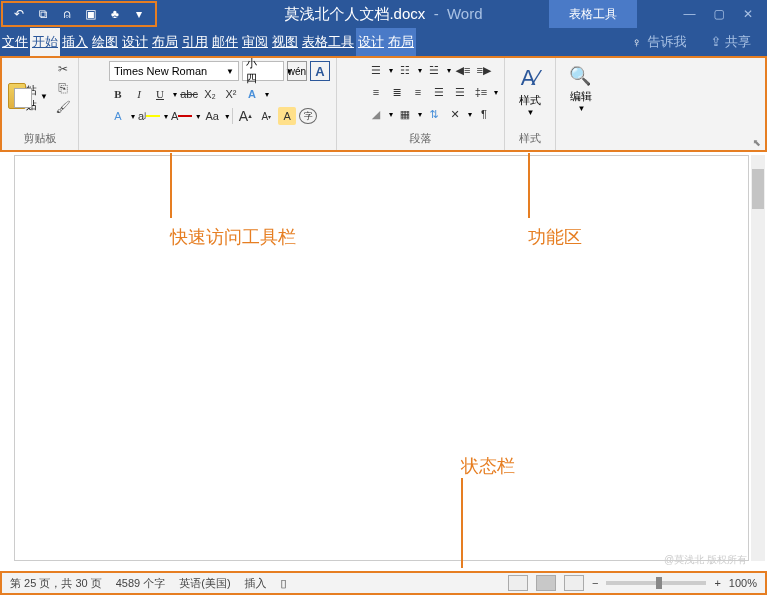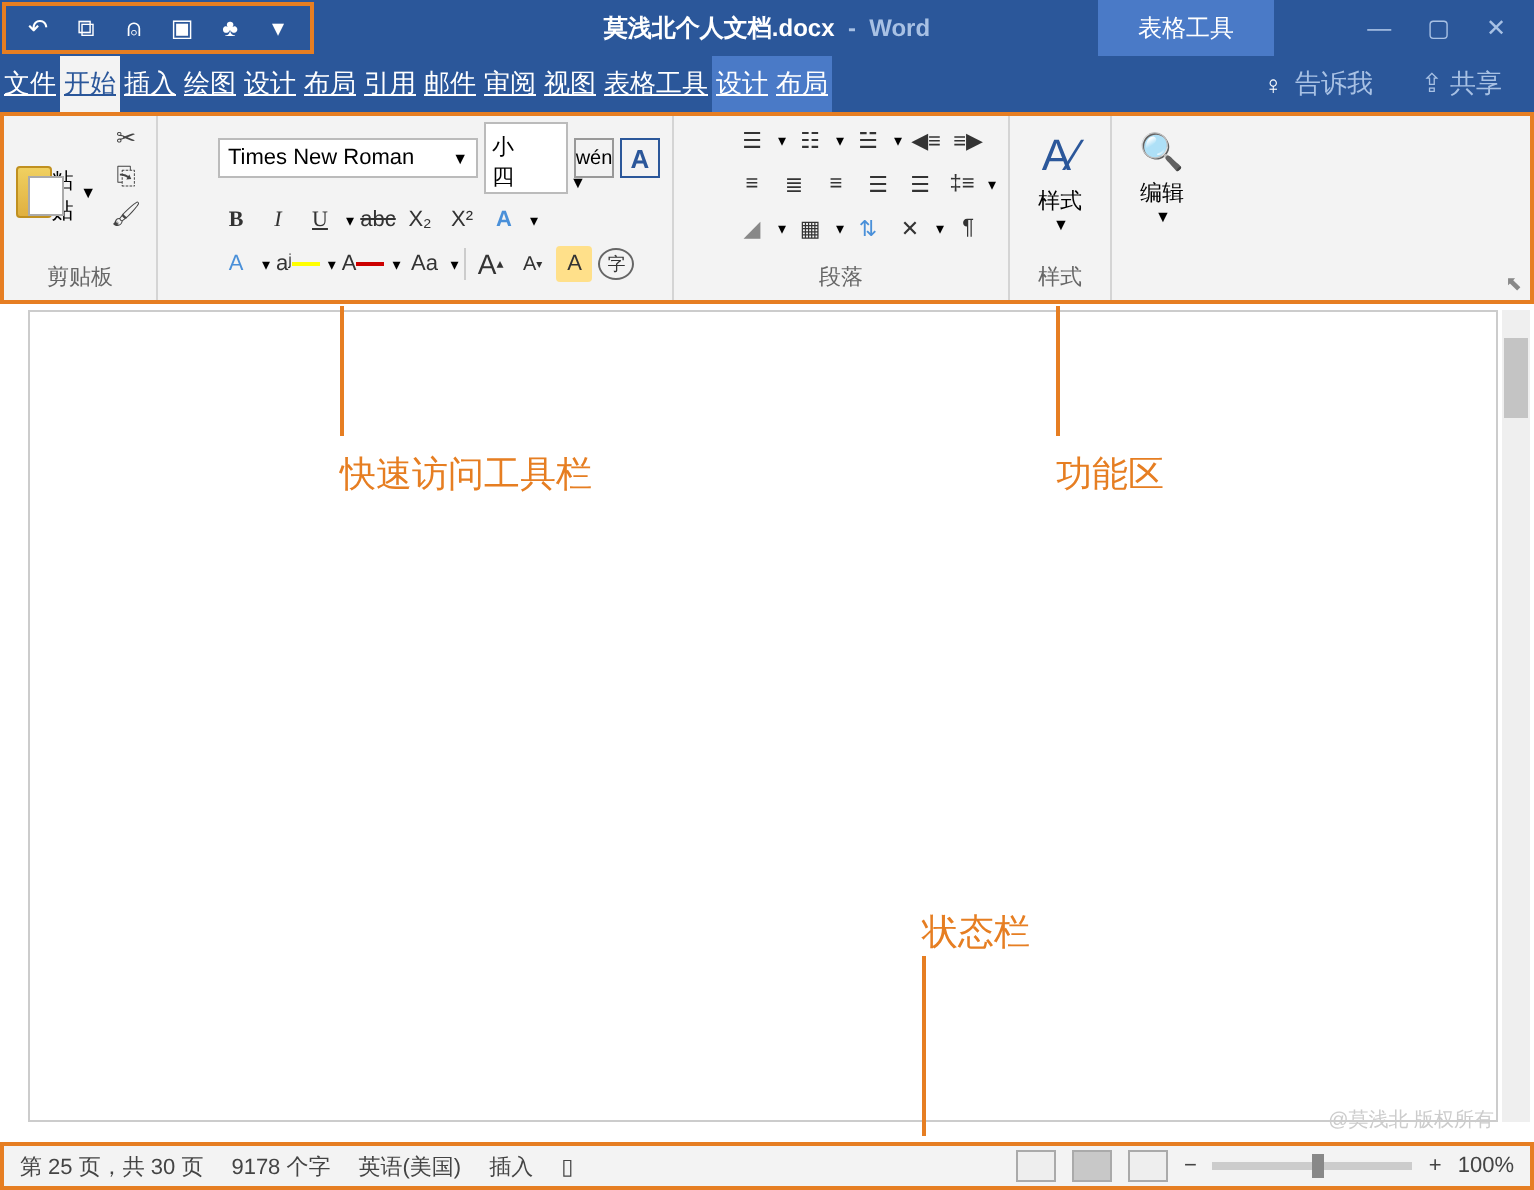--- a/index.html
+++ b/index.html
@@ -1,21 +1,21 @@
 <!DOCTYPE html>
 <html><head>
 <meta charset="utf-8">
 <style>
 * { margin: 0; padding: 0; box-sizing: border-box; font-family: "Microsoft YaHei", Arial, sans-serif; }
 body { width: 767px; height: 595px; background: #fff; position: relative; font-size: 12px; }
 
 .titlebar { height: 28px; background: #2b579a; display: flex; align-items: center; color: #fff; position: relative; }
 .qat { display: flex; align-items: center; gap: 4px; padding: 0 6px; border: 2px solid #e67e22; height: 26px; margin: 1px; }
 .qat-btn { width: 20px; height: 20px; display: flex; align-items: center; justify-content: center; color: #fff; cursor: pointer; }
-.doc-title { position: absolute; left: 50%; transform: translateX(-50%); font-size: 12px; color: #fff; font-weight: bold; }
+.doc-title { position: absolute; left: 50%; transform: translateX(-50%); font-size: 15px; color: #fff; }
 .app-name { color: #a8c1e4; }
 .context-tab { position: absolute; right: 130px; background: #4a7ac7; height: 28px; padding: 0 20px; display: flex; align-items: center; font-size: 12px; }
 .win-controls { position: absolute; right: 0; display: flex; gap: 18px; padding: 0 14px; color: #a8c1e4; }
 
 .tabs { height: 28px; background: #2b579a; display: flex; align-items: center; color: #fff; font-size: 13px; }
 .tab { padding: 0 2px; height: 28px; line-height: 28px; cursor: pointer; text-decoration: underline; }
 .tab.active { background: #f3f3f3; color: #2b579a; }
 .tab-right { margin-left: auto; display: flex; align-items: center; gap: 6px; padding-right: 16px; color: #a8c1e4; }
 .bulb { color: #fff; }
 
@@ -26,21 +26,21 @@
 
 .paste-col { display: flex; flex-direction: row; align-items: center; justify-content: center; width: 40px; }
 .paste-icon { width: 28px; height: 26px; background: linear-gradient(#f0d060,#e0b040); border: 1px solid #c09020; border-radius: 2px; position: relative; }
 .paste-icon::after { content: ""; position: absolute; width: 16px; height: 18px; background: #fff; border: 1px solid #aaa; left: 5px; top: 4px; }
 .small-icons { display: flex; flex-direction: column; gap: 3px; margin-left: 3px; }
 .si { width: 18px; height: 16px; display: flex; align-items: center; justify-content: center; color: #444; }
 
 .font-group .rgroup-body { flex-direction: column; gap: 4px; }
 .font-row { display: flex; align-items: center; gap: 3px; margin-left: 24px; }
 .font-select { width: 130px; height: 20px; border: 1px solid #bbb; background: #fff; font-size: 11px; padding: 0 4px; display: flex; align-items: center; justify-content: space-between; }
-.size-select { width: 42px; height: 36px; border: 1px solid #bbb; background: #fff; font-size: 11px; padding: 0 3px; display: flex; align-items: flex-end; justify-content: space-between; gap: 27px; }
+.size-select { width: 42px; height: 20px; border: 1px solid #bbb; background: #fff; font-size: 11px; padding: 0 3px; display: flex; align-items: center; justify-content: space-between; gap: 27px; }
 .fbtn { min-width: 18px; height: 18px; display: flex; align-items: center; justify-content: center; font-size: 11px; color: #333; cursor: pointer; }
 .fbtn.bold { font-weight: bold; font-family: serif; }
 .fbtn.ital { font-style: italic; font-family: serif; }
 .fbtn.under { text-decoration: underline; font-family: serif; }
 .fbtn.strike { text-decoration: line-through; }
 .wen { width: 20px; height: 20px; border: 1px solid #999; font-size: 10px; display: flex; align-items: center; justify-content: center; }
 .bigA { width: 20px; height: 20px; border: 1px solid #2b579a; color: #2b579a; font-size: 13px; font-weight: bold; display: flex; align-items: center; justify-content: center; }
 .colorbar { width: 14px; height: 2px; }
 
 .para-group .rgroup-body { flex-direction: column; gap: 4px; }
@@ -255,21 +255,21 @@
 <div class="anno-line" style="left:528px;top:153px;width:2px;height:65px"></div>
 <div class="annotation" style="left:528px;top:225px">功能区</div>
 
 <div class="anno-line" style="left:461px;top:478px;width:2px;height:90px"></div>
 <div class="annotation" style="left:461px;top:454px">状态栏</div>
 
 <div class="watermark">@莫浅北 版权所有</div>
 
 <div class="statusbar">
   <span>第 25 页，共 30 页</span>
-  <span>9178 个字</span>
+  <span>4589 个字</span>
   <span>英语(美国)</span>
   <span>插入</span>
   <span>▯</span>
   <div class="status-right">
     <span class="view-btn"></span>
     <span class="view-btn active"></span>
     <span class="view-btn"></span>
     <span>−</span>
     <div class="zoom-slider"></div>
     <span>+</span>

